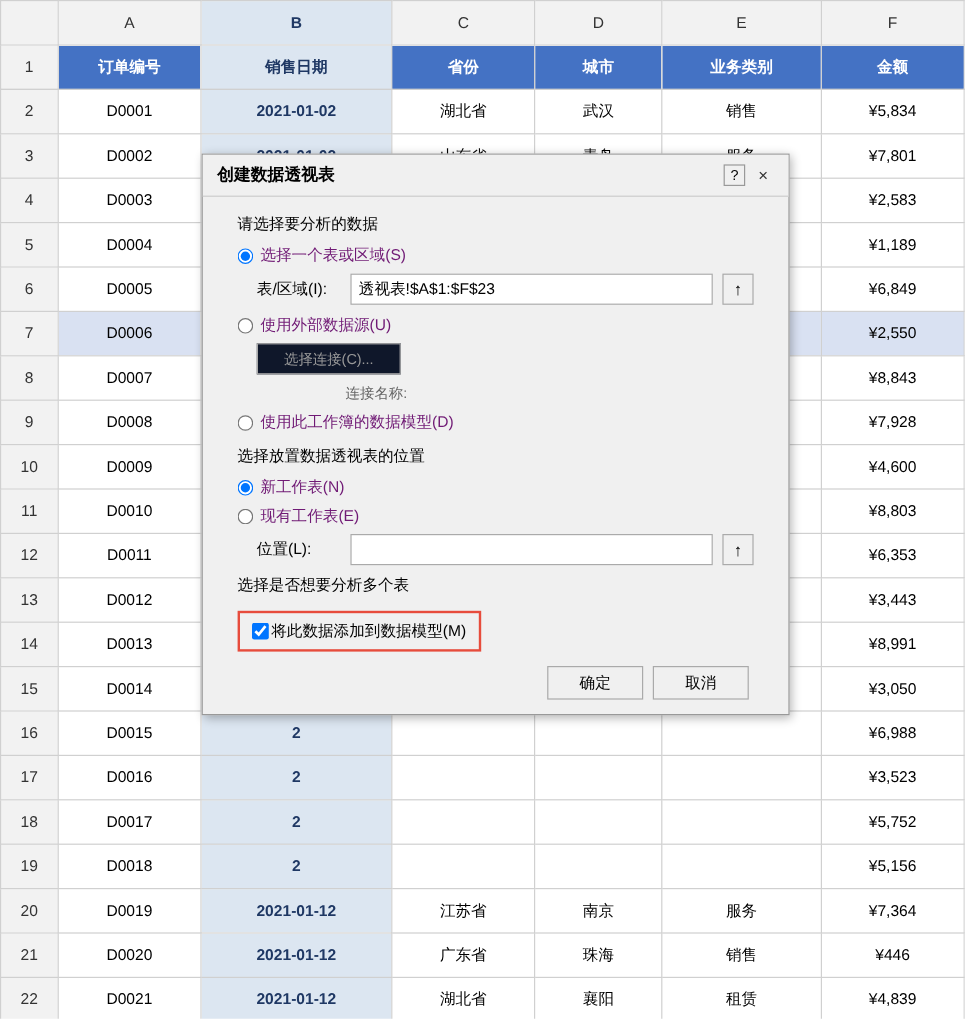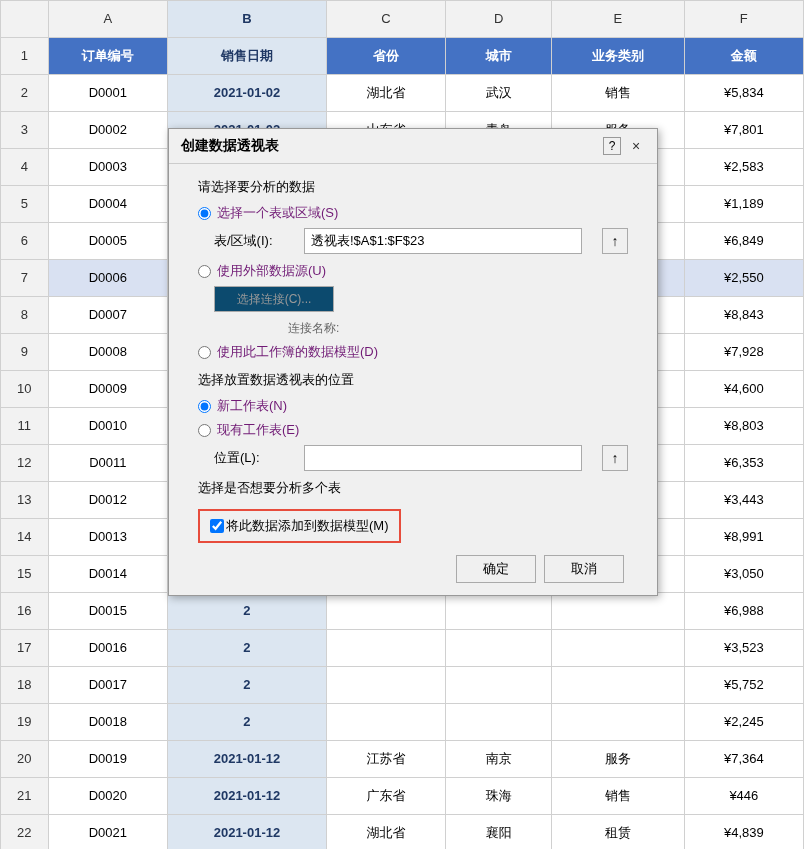--- a/index.html
+++ b/index.html
@@ -176,21 +176,21 @@
     .radio-label {
       font-size: 13px;
       color: #701a75;
     }
 
     .field-row {
       display: flex;
       align-items: center;
       margin-bottom: 8px;
       margin-left: 16px;
-      gap: 20px;
+      gap: 8px;
     }
     .field-label {
       font-size: 13px;
       color: #000;
       white-space: nowrap;
       min-width: 70px;
     }
     .field-input {
       flex: 1;
       height: 26px;
@@ -206,21 +206,21 @@
       background: #f0f0f0;
       cursor: pointer;
       display: flex;
       align-items: center;
       justify-content: center;
       font-size: 14px;
     }
 
     .disabled-btn {
       color: #999;
-      background: #0c4a6e;
+      background: #0f172a;
     }
 
     .small-label {
       font-size: 12px;
       color: #666;
       margin-left: 90px;
       margin-bottom: 6px;
     }
 
     .section-separator {
@@ -477,21 +477,21 @@
           <td></td>
           <td class="amount-col">¥5,752</td>
         </tr>
         <tr class="data-row">
           <td class="row-num">19</td>
           <td>D0018</td>
           <td class="col-b-highlight">2</td>
           <td></td>
           <td></td>
           <td></td>
-          <td class="amount-col">¥2,245</td>
+          <td class="amount-col">¥5,156</td>
         </tr>
         <tr class="data-row">
           <td class="row-num">20</td>
           <td>D0019</td>
           <td class="col-b-highlight">2021-01-12</td>
           <td>江苏省</td>
           <td>南京</td>
           <td>服务</td>
           <td class="amount-col">¥7,364</td>
         </tr>

